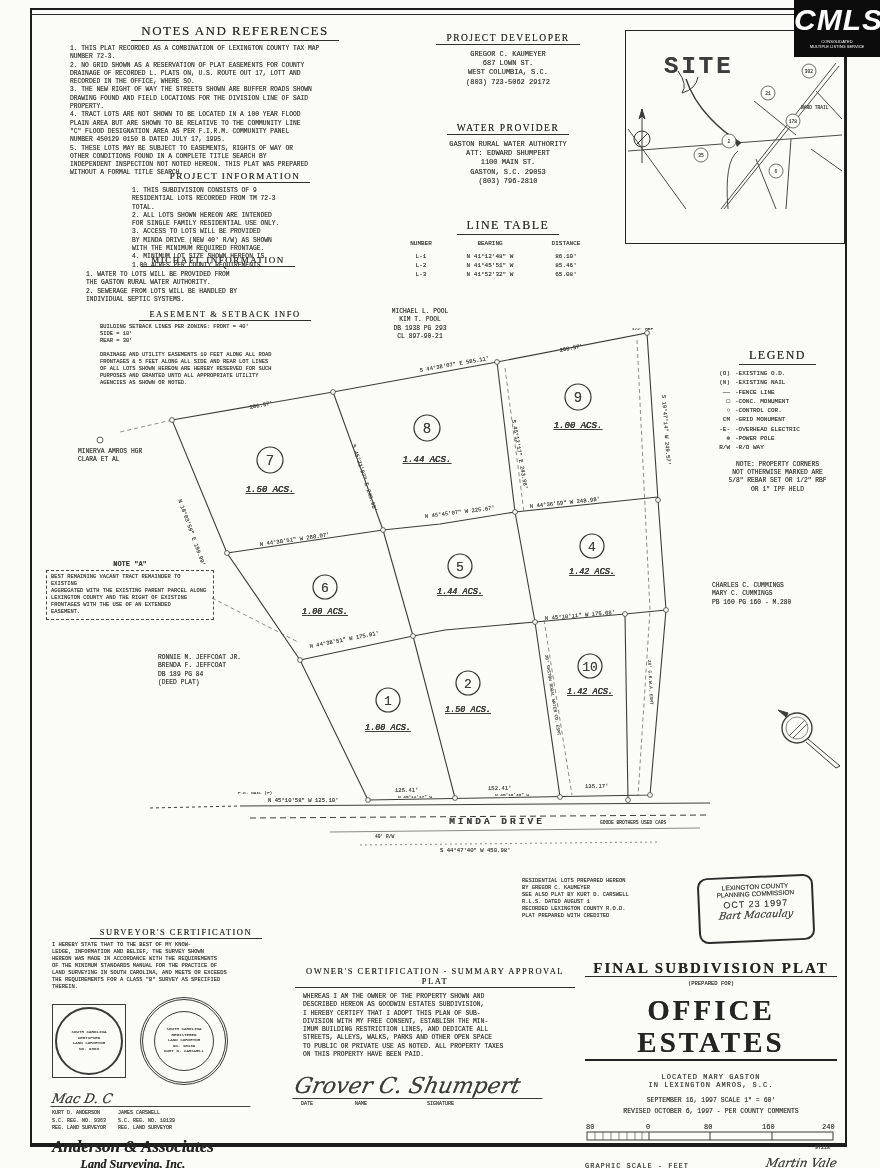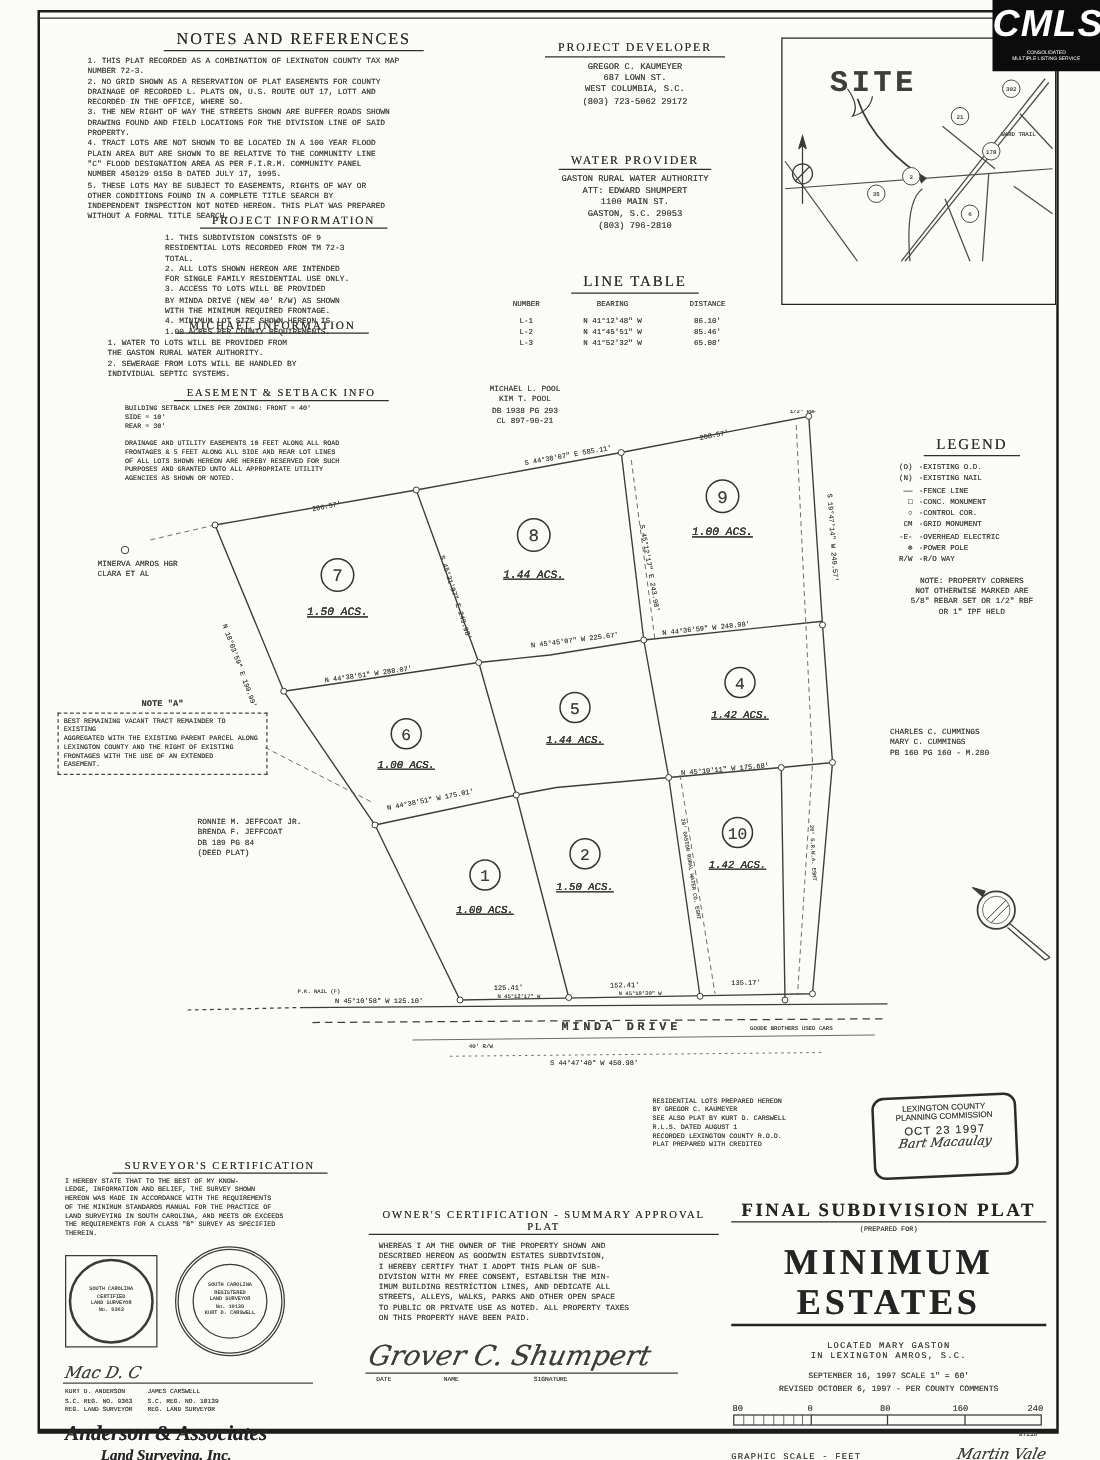--- a/index.html
+++ b/index.html
@@ -470,21 +470,21 @@
 STREETS, ALLEYS, WALKS, PARKS AND OTHER OPEN SPACE
 TO PUBLIC OR PRIVATE USE AS NOTED. ALL PROPERTY TAXES
 ON THIS PROPERTY HAVE BEEN PAID.</div>
     <div class="script" style="font-size:22px;margin-top:14px;border-bottom:1.2px solid #3a3a3a;width:250px;">Grover  C.  Shumpert</div>
     <div style="font-size:5px;white-space:pre;margin-top:2px;padding-left:6px;">DATE              NAME                    SIGNATURE</div>
   </div>
 
   <div class="blk ctr" style="left:585px;top:960px;width:252px;">
     <span class="bigtitle" style="font-size:15px;letter-spacing:2px;border-bottom:1.5px solid #2a2a2a;padding:0 8px;">FINAL SUBDIVISION PLAT</span>
     <div style="font-size:5.5px;margin-top:2px;">(PREPARED FOR)</div>
-    <div class="bigtitle" style="font-size:29px;letter-spacing:3px;border-bottom:2.5px solid #242424;margin-top:8px;line-height:1.1;">MINIMUM ESTATES</div>
+    <div class="bigtitle" style="font-size:29px;letter-spacing:3px;border-bottom:2.5px solid #242424;margin-top:8px;line-height:1.1;">OFFICE ESTATES</div>
     <div style="font-size:7px;margin-top:12px;letter-spacing:1px;">LOCATED MARY GASTON</div>
     <div style="font-size:7px;letter-spacing:1px;">IN LEXINGTON AMROS, S.C.</div>
     <div style="font-size:6.5px;margin-top:8px;">SEPTEMBER 16, 1997      SCALE 1" = 60'</div>
     <div style="font-size:6.5px;margin-top:4px;">REVISED OCTOBER 6, 1997 - PER COUNTY COMMENTS</div>
     
     <svg width="250" height="30" viewBox="0 0 250 30" style="margin-top:6px;">
       <g font-size="7" fill="#3d3d3d">
         <text x="0" y="8">80</text>
         <text x="60" y="8">0</text>
         <text x="118" y="8">80</text>

